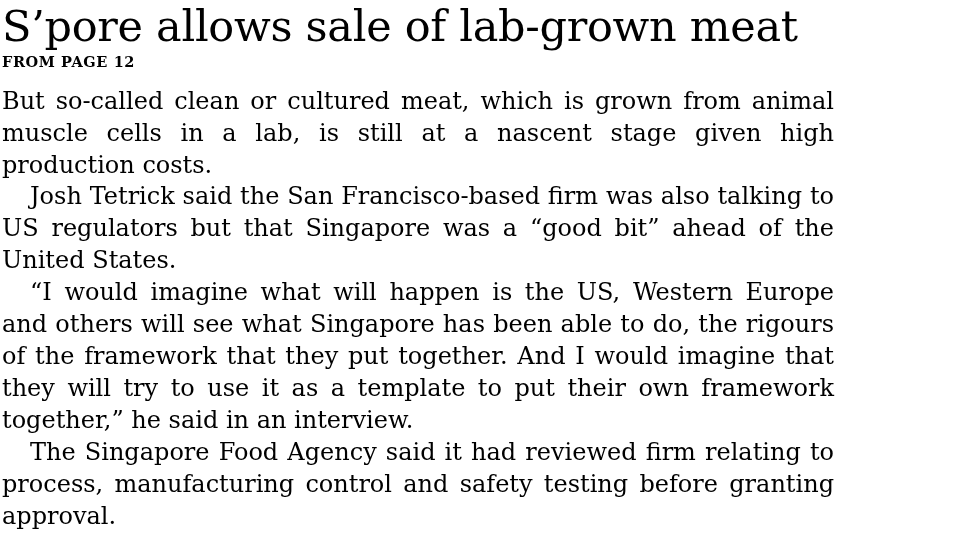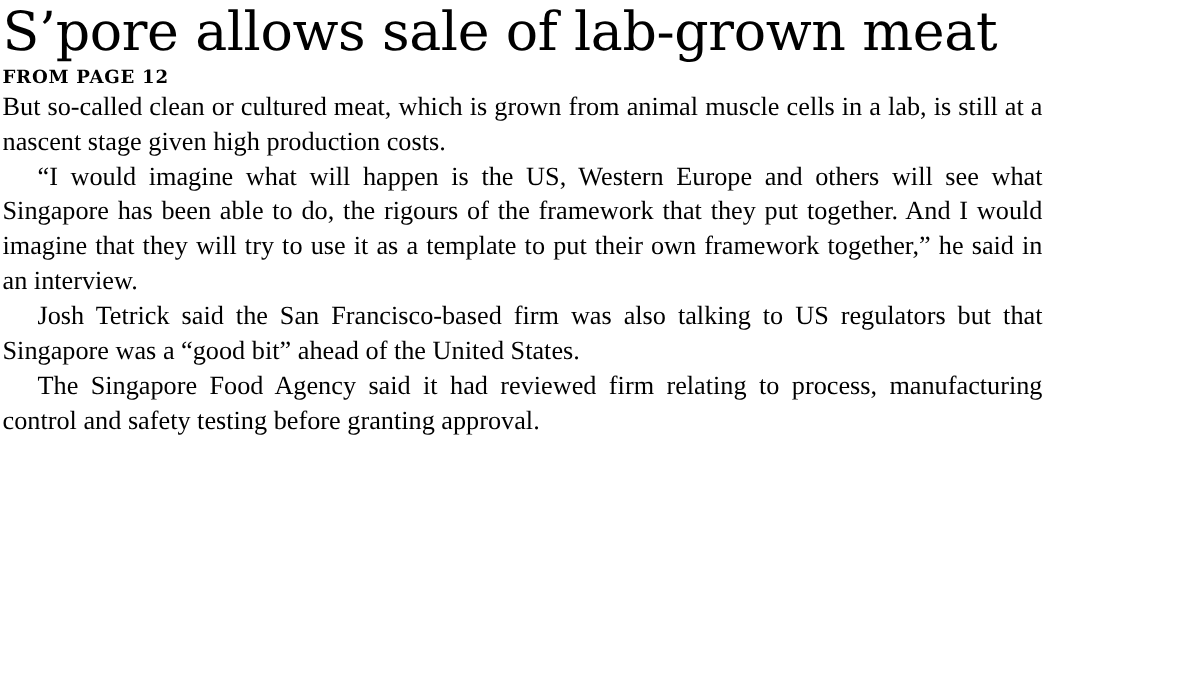--- a/index.html
+++ b/index.html
@@ -26,45 +26,44 @@
     font-weight: 400;
     letter-spacing: -0.3px;
     margin: 0 0 4px 0;
     white-space: nowrap;
   }
   .kicker {
     font-family: "DejaVu Serif", "Liberation Serif", serif;
     font-size: 14.5px;
     letter-spacing: 0.6px;
     font-weight: 700;
-    margin: 0 0 2px 0;
+    margin: 0 0 16px 0;
     text-transform: uppercase;
   }
   .body-text {
-    font-size: 21px;
+    font-size: 24px;
     line-height: 1.33;
     text-align: justify;
     text-justify: inter-word;
     margin: 0;
     hyphens: none;
-    font-family: Liberation Serif, serif;
   }
   .para {
     margin: 0;
     text-indent: 0;
   }
   .para.indented {
     text-indent: 28px;
   }
 </style>
 </head>
 <body>
 
 <div class="article">
   <h1 class="headline">S’pore allows sale of lab-grown meat</h1>
   <div class="kicker">FROM PAGE 12</div>
   <div class="body-text">
     <p class="para">But so-called clean or cultured meat, which is grown from animal muscle cells in a lab, is still at a nascent stage given high production costs.</p>
+    <p class="para indented">Josh Tetrick said the San Francisco-based firm was also talking to US regulators but that Singapore was a “good bit” ahead of the United States.</p>
     <p class="para indented">“I would imagine what will happen is the US, Western Europe and others will see what Singapore has been able to do, the rigours of the framework that they put together. And I would imagine that they will try to use it as a template to put their own framework together,” he said in an interview.</p>
-    <p class="para indented">Josh Tetrick said the San Francisco-based firm was also talking to US regulators but that Singapore was a “good bit” ahead of the United States.</p>
     <p class="para indented">The Singapore Food Agency said it had reviewed firm relating to process, manufacturing control and safety testing before granting approval.</p>
   </div>
 </div>
 
 </body></html>

